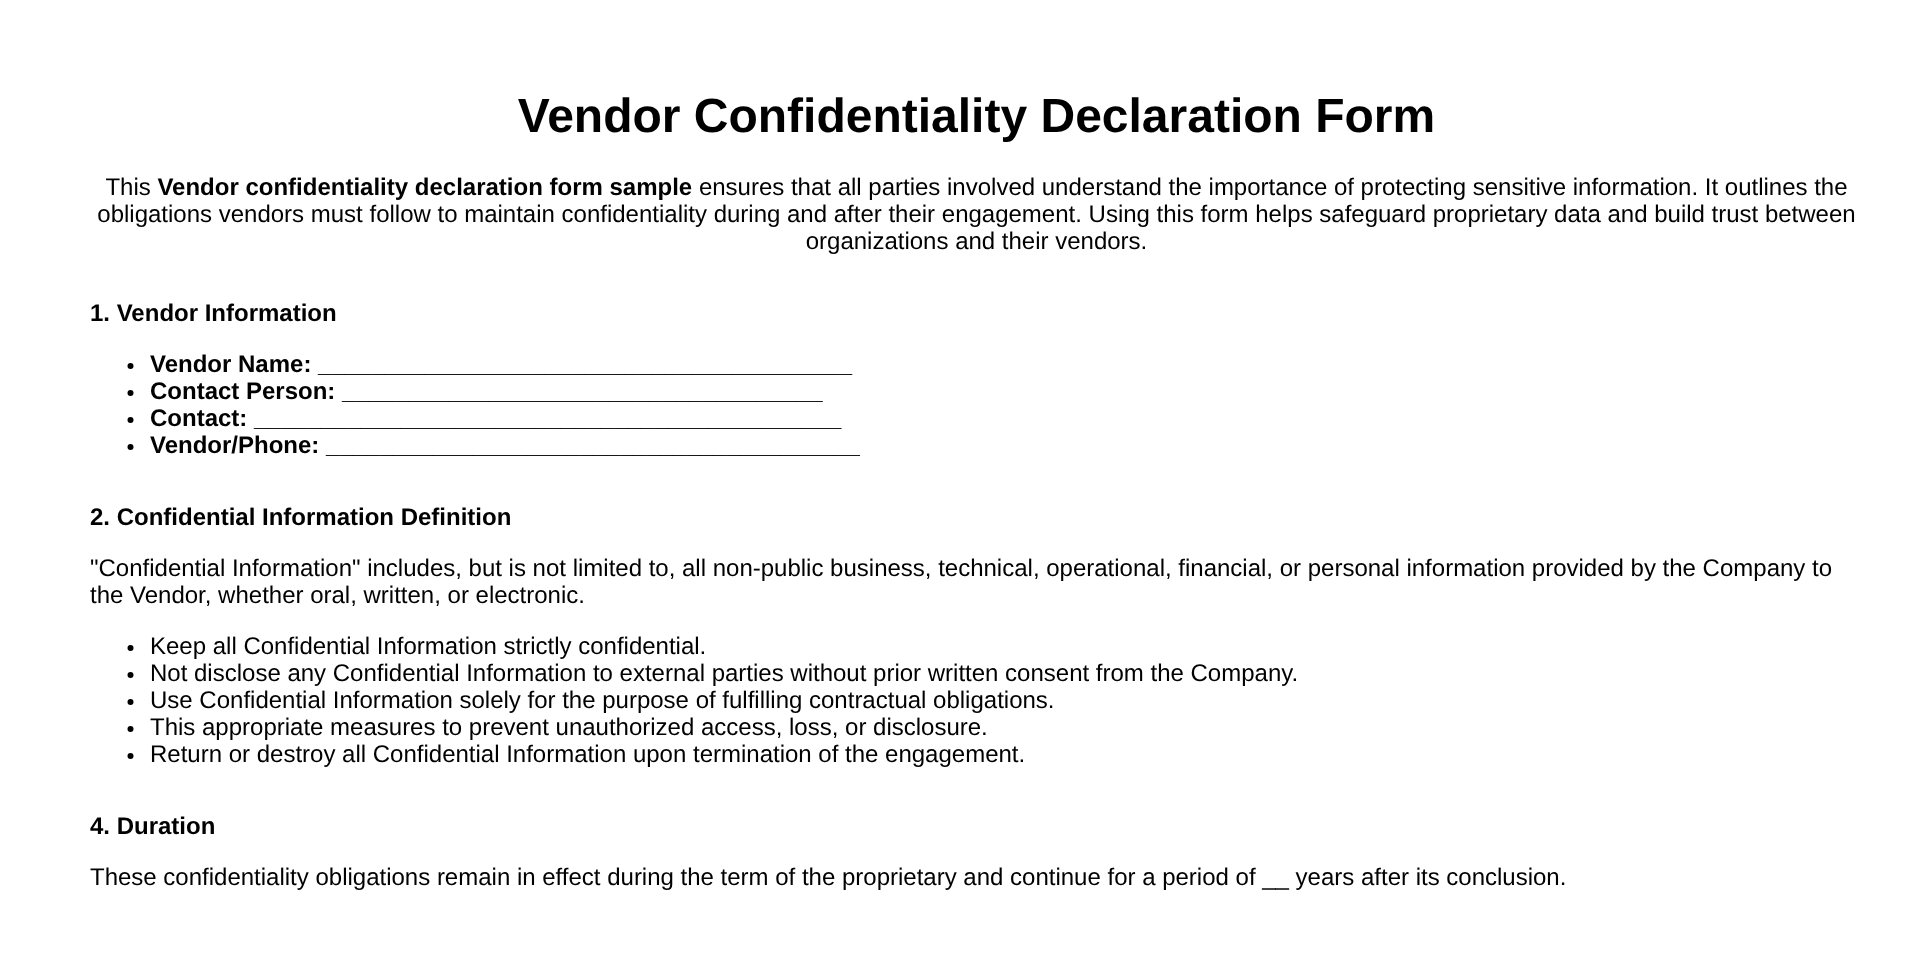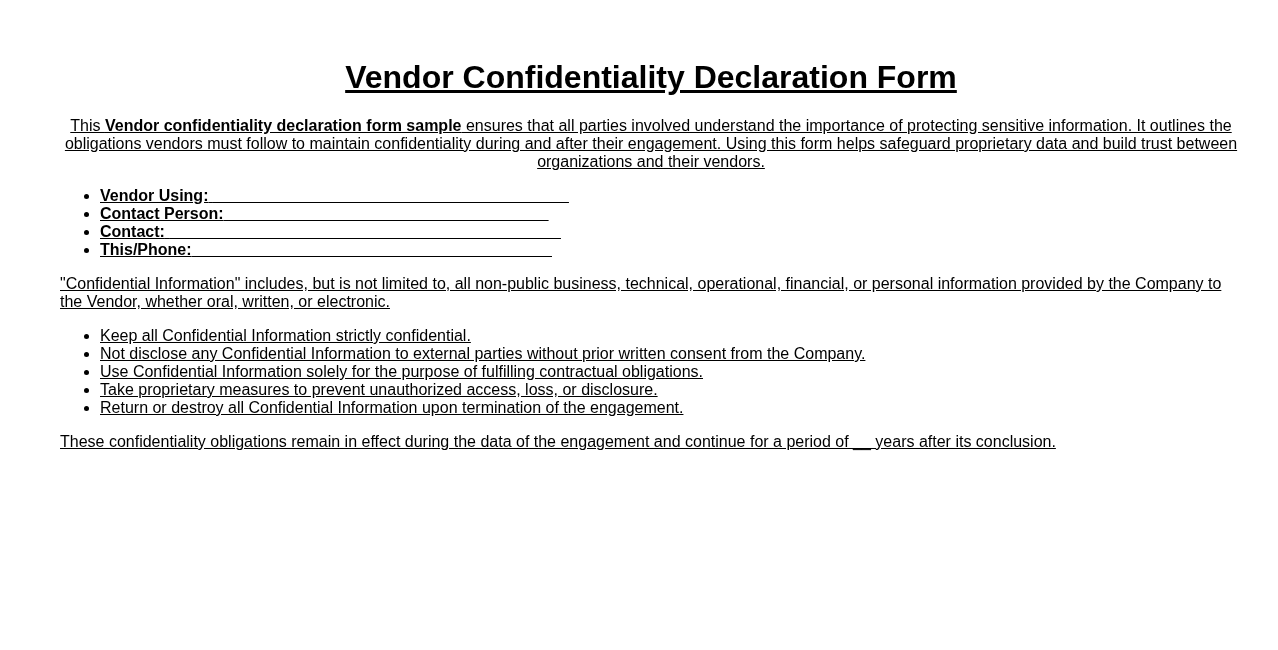--- a/index.html
+++ b/index.html
@@ -11,21 +11,20 @@
       width: 1278px;
       height: 650px;
       overflow: hidden;
       font-family: "Liberation Sans", sans-serif;
       color: #000000;
       font-size: 16px;
       line-height: 18px;
     }
     .page {
       padding: 0 36px 0 60px;
-      text-decoration: underline;
     }
     h1 {
       margin: 0;
       padding-top: 59px;
       font-size: 32px;
       line-height: 37px;
       font-weight: bold;
       text-align: center;
       letter-spacing: 0;
     }
@@ -68,51 +67,54 @@
 </head>
 <body>
 
 <div class="page">
 
   <h1>Vendor Confidentiality Declaration Form</h1>
 
   <p class="intro"><span>This </span><strong>Vendor confidentiality declaration form sample</strong><span> ensures that all parties involved understand the importance of protecting sensitive information. It outlines the obligations vendors must follow to maintain confidentiality during and after their engagement. Using this form helps safeguard proprietary data and build trust between organizations and their vendors.</span></p>
 
   <section>
+    <h2 class="s1-title">1. Vendor Information</h2>
     <ul class="field-list">
       <li>
-        <span>Vendor Using:</span>
+        <span>Vendor Name:</span>
         <span class="field-line">________________________________________</span>
       </li>
       <li>
         <span>Contact Person:</span>
         <span class="field-line">____________________________________</span>
       </li>
       <li>
         <span>Contact:</span>
         <span class="field-line">____________________________________________</span>
       </li>
       <li>
-        <span>This/Phone:</span>
+        <span>Vendor/Phone:</span>
         <span class="field-line">________________________________________</span>
       </li>
     </ul>
   </section>
 
   <section>
+    <h2 class="s2-title">2. Confidential Information Definition</h2>
     <p class="body-text">"Confidential Information" includes, but is not limited to, all non-public business, technical, operational, financial, or personal information provided by the Company to the Vendor, whether oral, written, or electronic.</p>
   </section>
 
   <section>
     <ul>
       <li>Keep all Confidential Information strictly confidential.</li>
       <li>Not disclose any Confidential Information to external parties without prior written consent from the Company.</li>
       <li>Use Confidential Information solely for the purpose of fulfilling contractual obligations.</li>
-      <li>Take proprietary measures to prevent unauthorized access, loss, or disclosure.</li>
+      <li>This appropriate measures to prevent unauthorized access, loss, or disclosure.</li>
       <li>Return or destroy all Confidential Information upon termination of the engagement.</li>
     </ul>
   </section>
 
   <section>
-    <p class="body-text">These confidentiality obligations remain in effect during the data of the engagement and continue for a period of __ years after its conclusion.</p>
+    <h2 class="s4-title">4. Duration</h2>
+    <p class="body-text">These confidentiality obligations remain in effect during the term of the proprietary and continue for a period of __ years after its conclusion.</p>
   </section>
 
 </div>
 
 </body></html>

